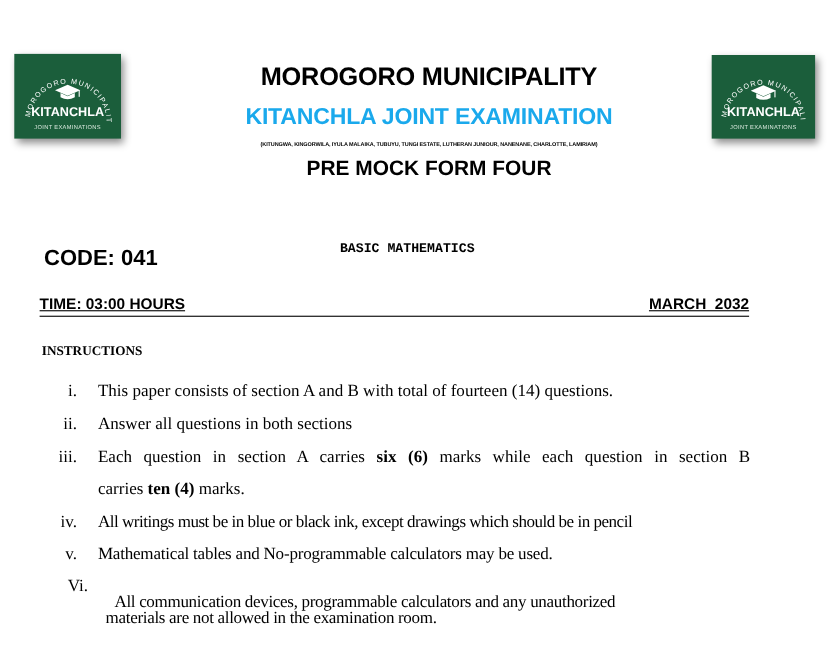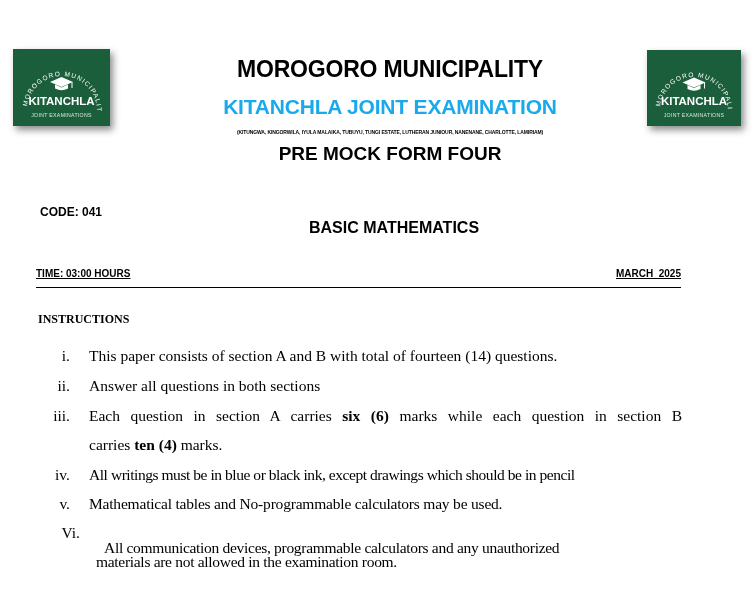--- a/index.html
+++ b/index.html
@@ -52,37 +52,38 @@
       font-size: 5px;
       letter-spacing: -0.1px;
     }
     #exam-title {
       top: 143px;
       font-size: 19px;
     }
     #code {
       position: absolute;
       left: 40px;
-      top: 205px;
-      font-size: 12px;
+      top: 224px;
+      font-size: 20px;
     }
     #subject {
       position: absolute;
       left: 309px;
       top: 219px;
-      font-size: 16px;
+      font-size: 12px;
+      font-family: Liberation Mono, monospace;
     }
     #time-row {
       position: absolute;
       left: 36px;
       top: 268px;
       width: 645px;
       height: 19px;
       border-bottom: 1.5px solid #000;
-      font-size: 10px;
+      font-size: 14px;
     }
     #time-row .time {
       position: absolute;
       left: 0;
       top: 0;
       text-decoration: underline;
     }
     #time-row .date {
       position: absolute;
       right: 0;
@@ -171,21 +172,21 @@
 <div id="title-main" class="center-line sans-bold">MOROGORO MUNICIPALITY</div>
 <div id="title-sub" class="center-line sans-bold">KITANCHLA JOINT EXAMINATION</div>
 <div id="schools" class="center-line sans-bold">(KITUNGWA, KINGORWILA, IYULA MALAIKA, TUBUYU, TUNGI ESTATE, LUTHERAN JUNIOUR, NANENANE, CHARLOTTE, LAMIRIAM)</div>
 <div id="exam-title" class="center-line sans-bold">PRE MOCK FORM FOUR</div>
 
 <div id="code" class="sans-bold">CODE: 041</div>
 <div id="subject" class="sans-bold">BASIC MATHEMATICS</div>
 
 <div id="time-row" class="sans-bold">
   <span class="time">TIME: 03:00 HOURS</span>
-  <span class="date">MARCH  2025</span>
+  <span class="date">MARCH  2032</span>
 </div>
 
 <div id="instructions-heading">INSTRUCTIONS</div>
 
 <div class="instr" style="top:347px;">
   <span class="num">i.</span>
   <span class="txt">This paper consists of section A and B with total of fourteen (14) questions.</span>
 </div>
 
 <div class="instr" style="top:377px;">

